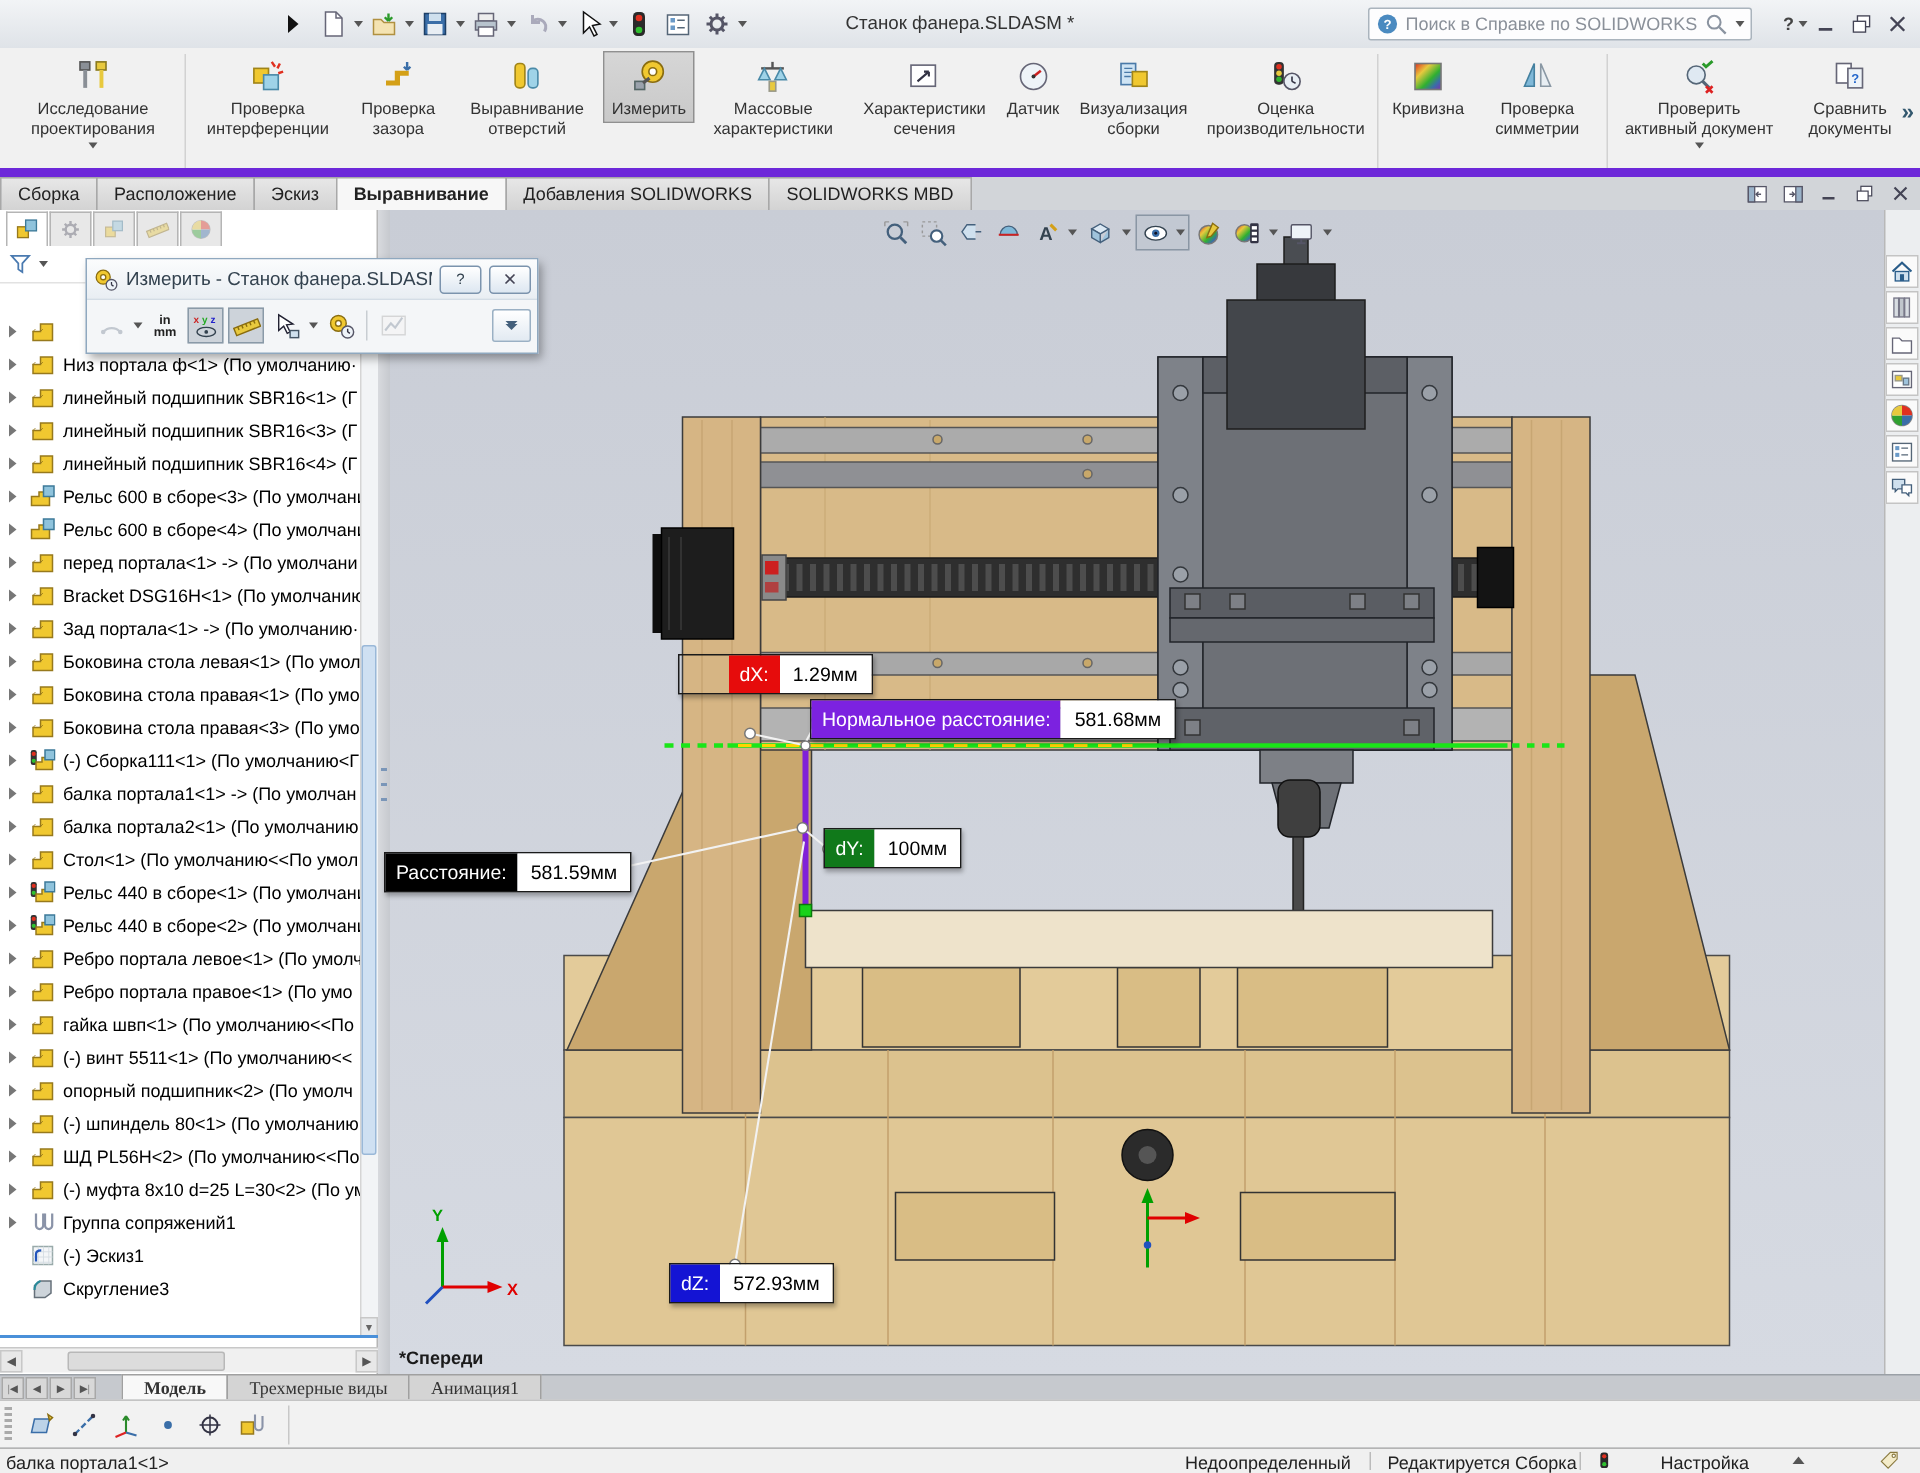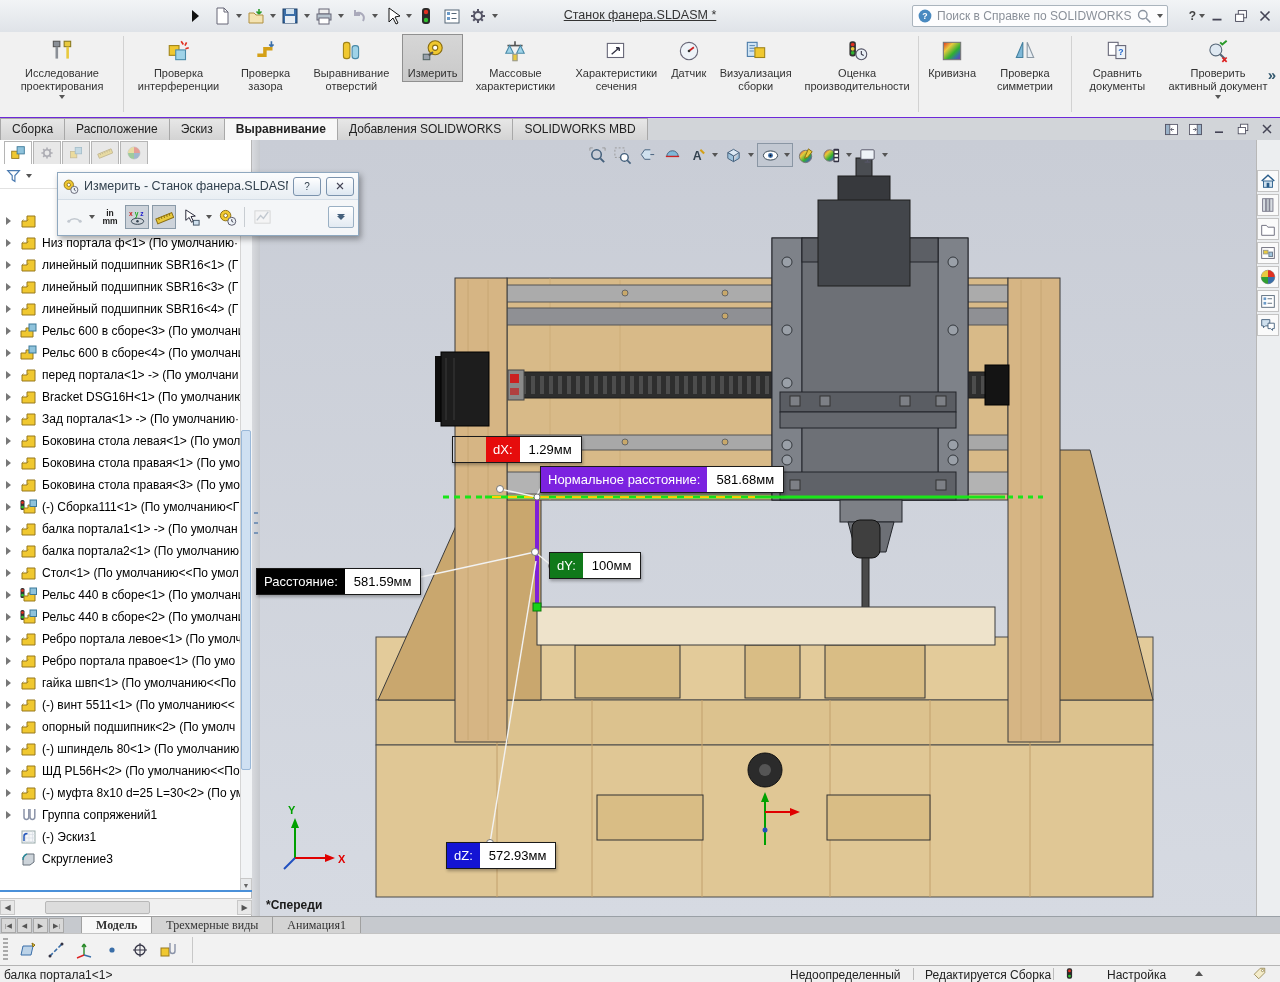--- a/index.html
+++ b/index.html
@@ -15,30 +15,30 @@
   #logo{left:2px;top:1px;width:182px;height:29px;background:linear-gradient(#ffffff,#e8e8e8);
         border:1px solid #c8c8c8;display:flex;align-items:center;padding-left:6px;box-sizing:border-box;}
   #logo .solid{font-weight:bold;color:#c8372d;font-size:15px;letter-spacing:.5px;font-style:italic;}
   #logo .works{color:#d9695f;font-size:15px;letter-spacing:.5px;font-style:italic;}
   #flyout{left:188px;top:4px;width:14px;height:24px;display:flex;align-items:center;justify-content:center;}
   .qt{display:flex;align-items:center;gap:2px;}
   #quicktools{left:210px;top:4px;height:24px;}
   .qbtn{width:24px;height:24px;display:flex;align-items:center;justify-content:center;}
   .caret{width:0;height:0;border-left:3.5px solid transparent;border-right:3.5px solid transparent;
          border-top:4px solid #555;display:inline-block;}
-  #doctitle{top:8px;left:50%;transform:translateX(-50%);font-size:12.5px;color:#333;text-decoration:underline;}
+  #doctitle{top:8px;left:50%;transform:translateX(-50%);font-size:12.5px;color:#333;}
   #searchbox{left:912px;top:5px;width:256px;height:22px;background:#fdfdfe;border:1px solid #aab4bd;
              border-radius:2px;display:flex;align-items:center;padding:0 4px;box-sizing:border-box;gap:4px;}
   #searchbox .ph{color:#8a9099;font-size:12px;white-space:nowrap;overflow:hidden;flex:1;}
   .winbtn{width:22px;height:22px;display:flex;align-items:center;justify-content:center;color:#444;}
   #helpmenu{left:1186px;top:5px;}
   #tb-min{left:1206px;top:5px;}#tb-res{left:1230px;top:5px;}#tb-close{left:1254px;top:5px;}
 
   
-  #ribbon{left:0;top:32px;width:1280px;height:86px;background:#f1f1f1;border-bottom:1px solid #6d28d9;
+  #ribbon{left:0;top:32px;width:1280px;height:86px;background:#f1f1f1;border-bottom:6px solid #6d28d9;
           display:flex;align-items:flex-start;padding:2px 4px 0 4px;box-sizing:border-box;}
   .rbtn{display:flex;flex-direction:column;align-items:center;padding:3px 5px 1px 5px;max-width:104px;
         text-align:center;border:1px solid transparent;}
   .rbtn.active{background:linear-gradient(#d6d6d6,#c9c9c9);border:1px solid #909090;}
   .ric{width:26px;height:26px;}
   .rlbl{font-size:11px;line-height:12.5px;color:#333;margin-top:3px;}
   .rcaret{margin-top:3px;}
   .rsep{width:1px;height:76px;background:#d2d2d2;margin:2px 3px 0 3px;flex:none;}
   #rib-overflow{right:4px;top:66px;color:#33586e;font-size:15px;font-weight:bold;}
 
@@ -633,30 +633,30 @@
     </div>
   <div class="rbtn">
       <svg class="ric">
         <use href="#r-symm"></use>
       </svg>
       <span class="rlbl">Проверка симметрии</span>
     </div>
   <div class="rsep"></div>
   <div class="rbtn">
       <svg class="ric">
-        <use href="#r-comp"></use>
-      </svg>
-      <span class="rlbl">Сравнить документы</span>
+        <use href="#r-check"></use>
+      </svg>
+      <span class="rlbl">Проверить активный документ</span>
+      <span class="caret rcaret"></span>
     </div>
   <div class="rbtn">
       <svg class="ric">
-        <use href="#r-check"></use>
-      </svg>
-      <span class="rlbl">Проверить активный документ</span>
-      <span class="caret rcaret"></span>
+        <use href="#r-comp"></use>
+      </svg>
+      <span class="rlbl">Сравнить документы</span>
     </div>
 </div>
 <div id="rib-overflow" class="abs">»</div>
 
 <div id="tabrow" class="abs">
   <span class="ctab">Сборка</span><span class="ctab">Расположение</span><span class="ctab">Эскиз</span><span class="ctab active">Выравнивание</span><span class="ctab">Добавления SOLIDWORKS</span><span class="ctab">SOLIDWORKS MBD</span>
 </div>
 <div id="docwin" class="abs">
   <span class="dwbtn">
       <svg class="i" width="17" height="17">

